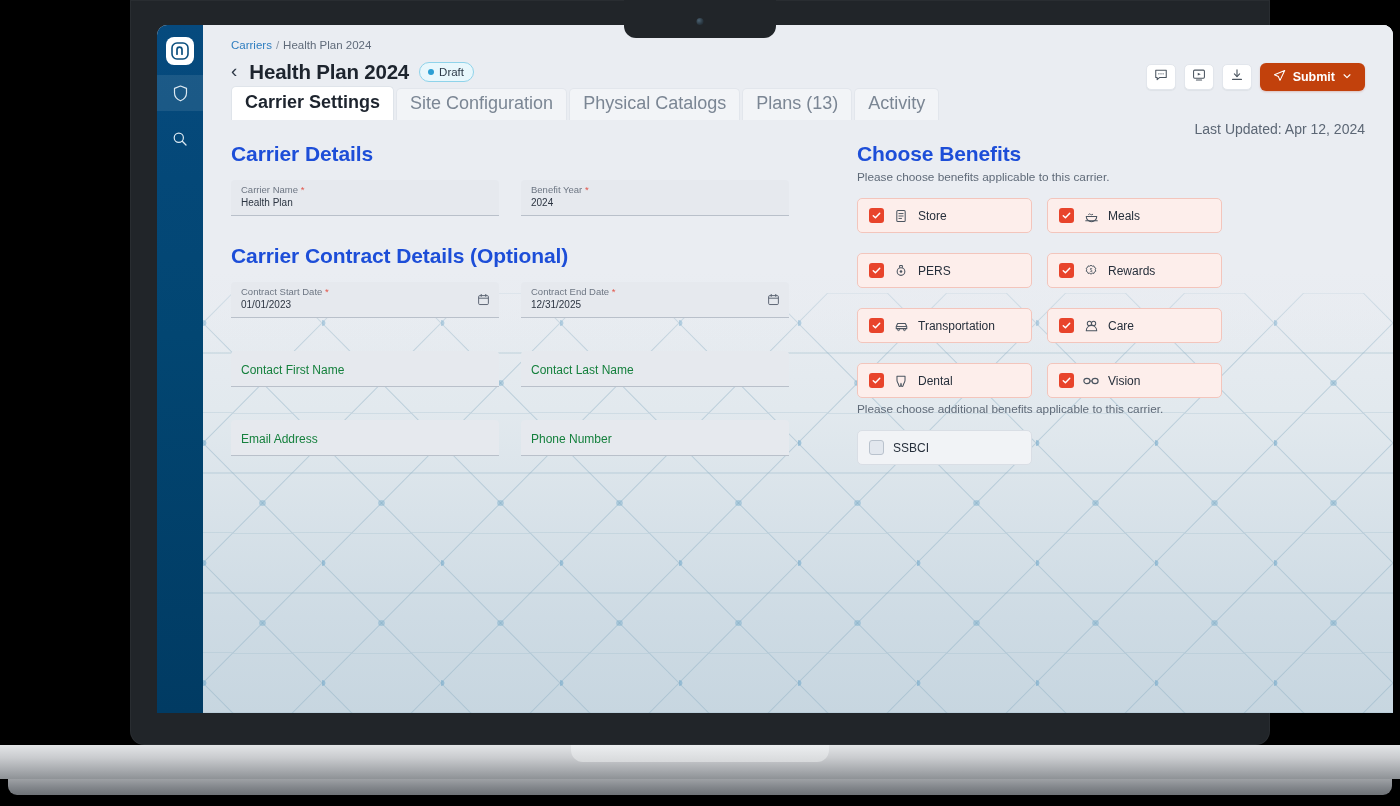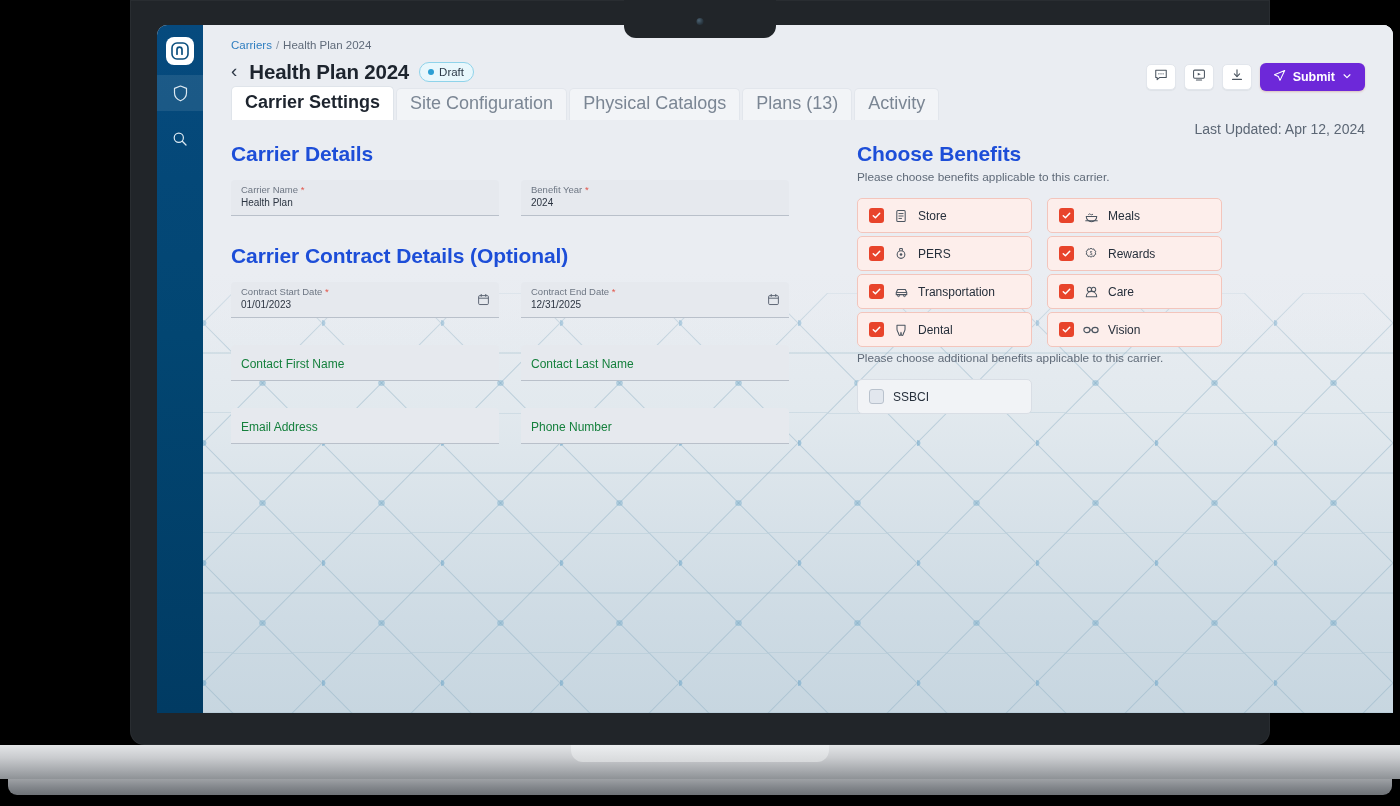--- a/index.html
+++ b/index.html
@@ -163,21 +163,21 @@
   }
   .icon-btn {
     width: 30px; height: 26px;
     background: #fff; border: 1px solid #e2e6ec; border-radius: 5px;
     display: flex; align-items: center; justify-content: center;
     cursor: pointer;
     box-shadow: 0 1px 1px rgba(20,30,45,0.05);
   }
   .submit-btn {
     display: flex; align-items: center; gap: 7px;
-    background: #6d28d9; color: #fff;
+    background: #c2410c; color: #fff;
     border: none; border-radius: 6px;
     height: 28px; padding: 0 13px;
     font-size: 12.5px; font-weight: bold;
     font-family: "Liberation Sans", sans-serif;
     cursor: pointer;
     box-shadow: 0 1px 2px rgba(180,60,40,0.25);
   }
   .last-updated {
     position: absolute; right: 28px; top: 96px;
     font-size: 14px; color: #5c6775;
@@ -221,21 +221,21 @@
 
   .section-title {
     font-size: 21px; font-weight: bold; color: #1d4ed8;
     letter-spacing: -0.1px;
   }
   .section-sub {
     font-size: 11.8px; color: #5f6a78; margin-top: 4px;
   }
 
   .field-grid {
-    display: flex; flex-wrap: wrap; gap: 7px 22px;
+    display: flex; flex-wrap: wrap; gap: 13px 22px;
     margin-top: 14px;
   }
   .field {
     position: relative;
     width: 268px;
     height: 36px;
     background: #e6e9ee;
     border-bottom: 1.5px solid #b9c0ca;
     border-radius: 4px 4px 0 0;
     padding: 5px 10px 0 10px;
@@ -256,21 +256,21 @@
   }
   .cal-icon {
     position: absolute; right: 9px; top: 10px;
   }
 
   .sec2 { margin-top: 8px; }
 
   
   .benefit-grid {
     display: grid; grid-template-columns: 175px 175px;
-    gap: 3px 15px; margin-top: 14px;
+    gap: 20px 15px; margin-top: 14px;
   }
   .benefit {
     display: flex; align-items: center; gap: 9px;
     height: 35px; padding: 0 11px;
     background: #fdeeeb;
     border: 1px solid #f3c5bc;
     border-radius: 5px;
     cursor: pointer;
   }
   .benefit .cb {

